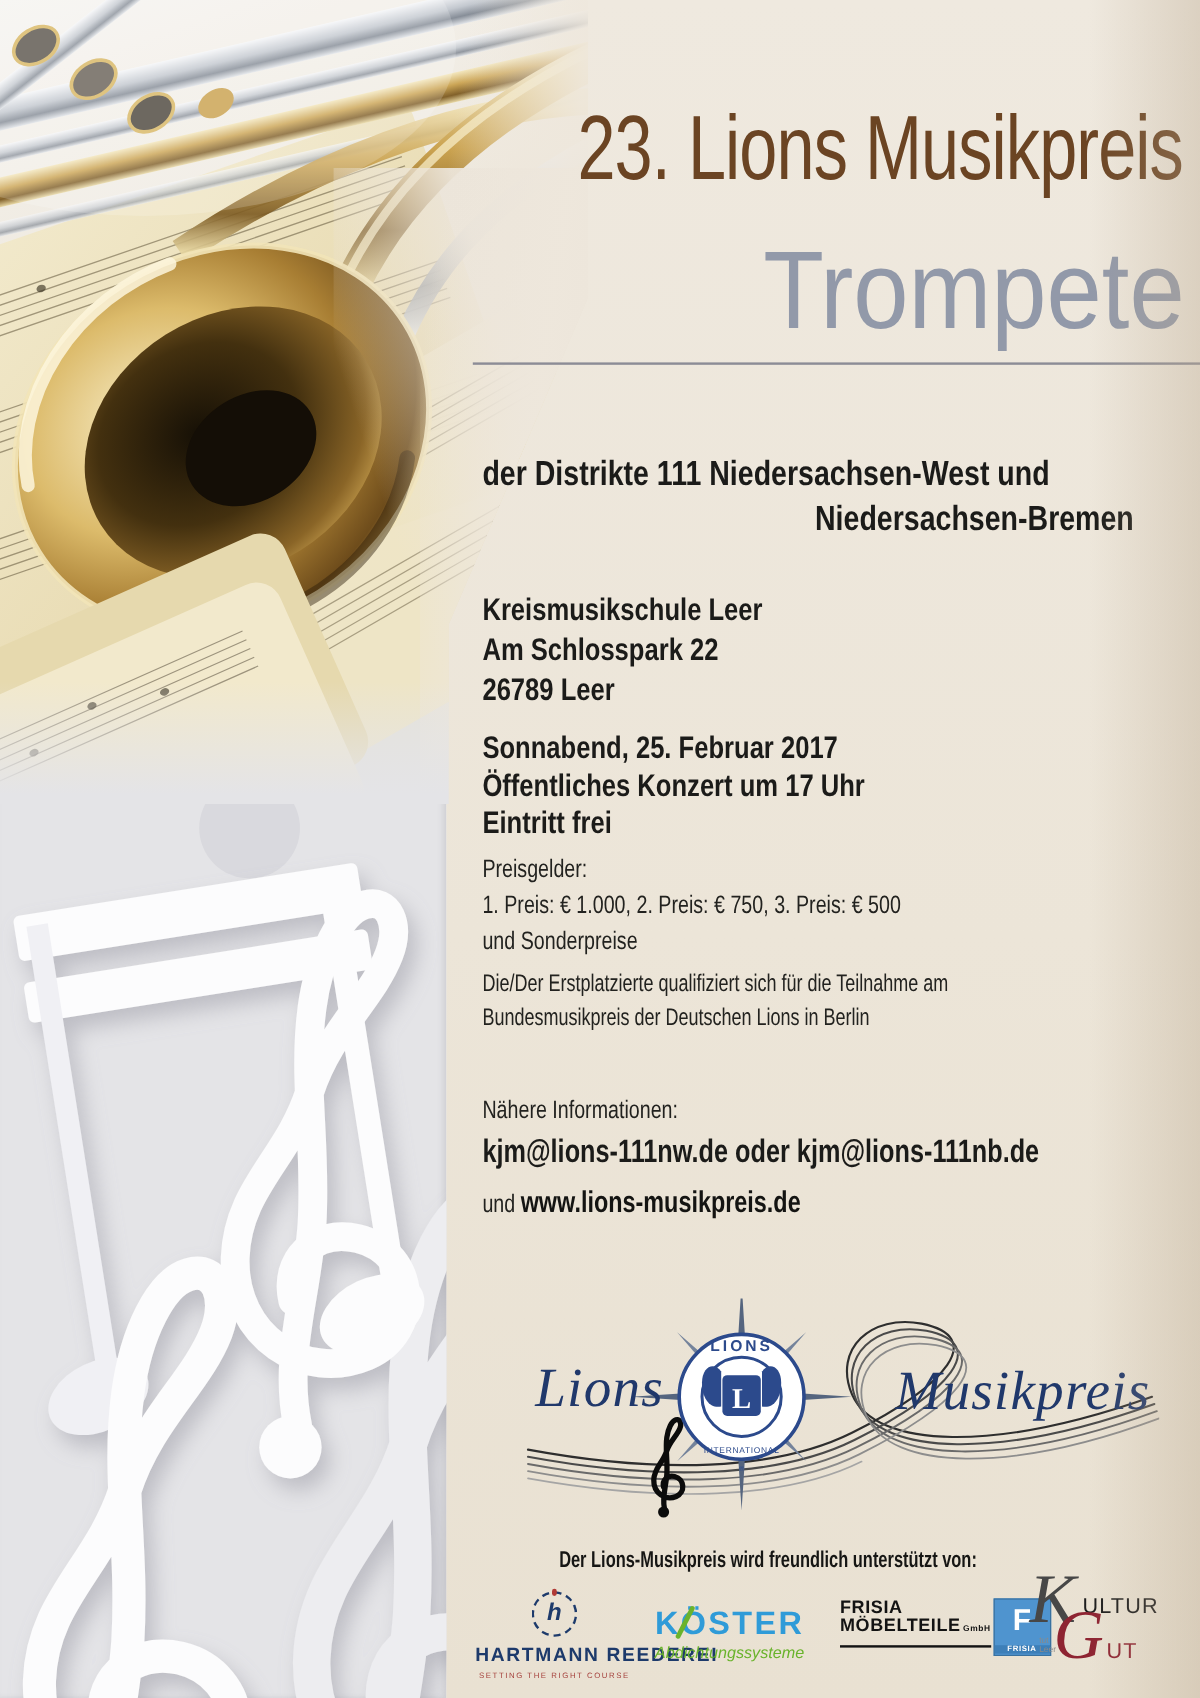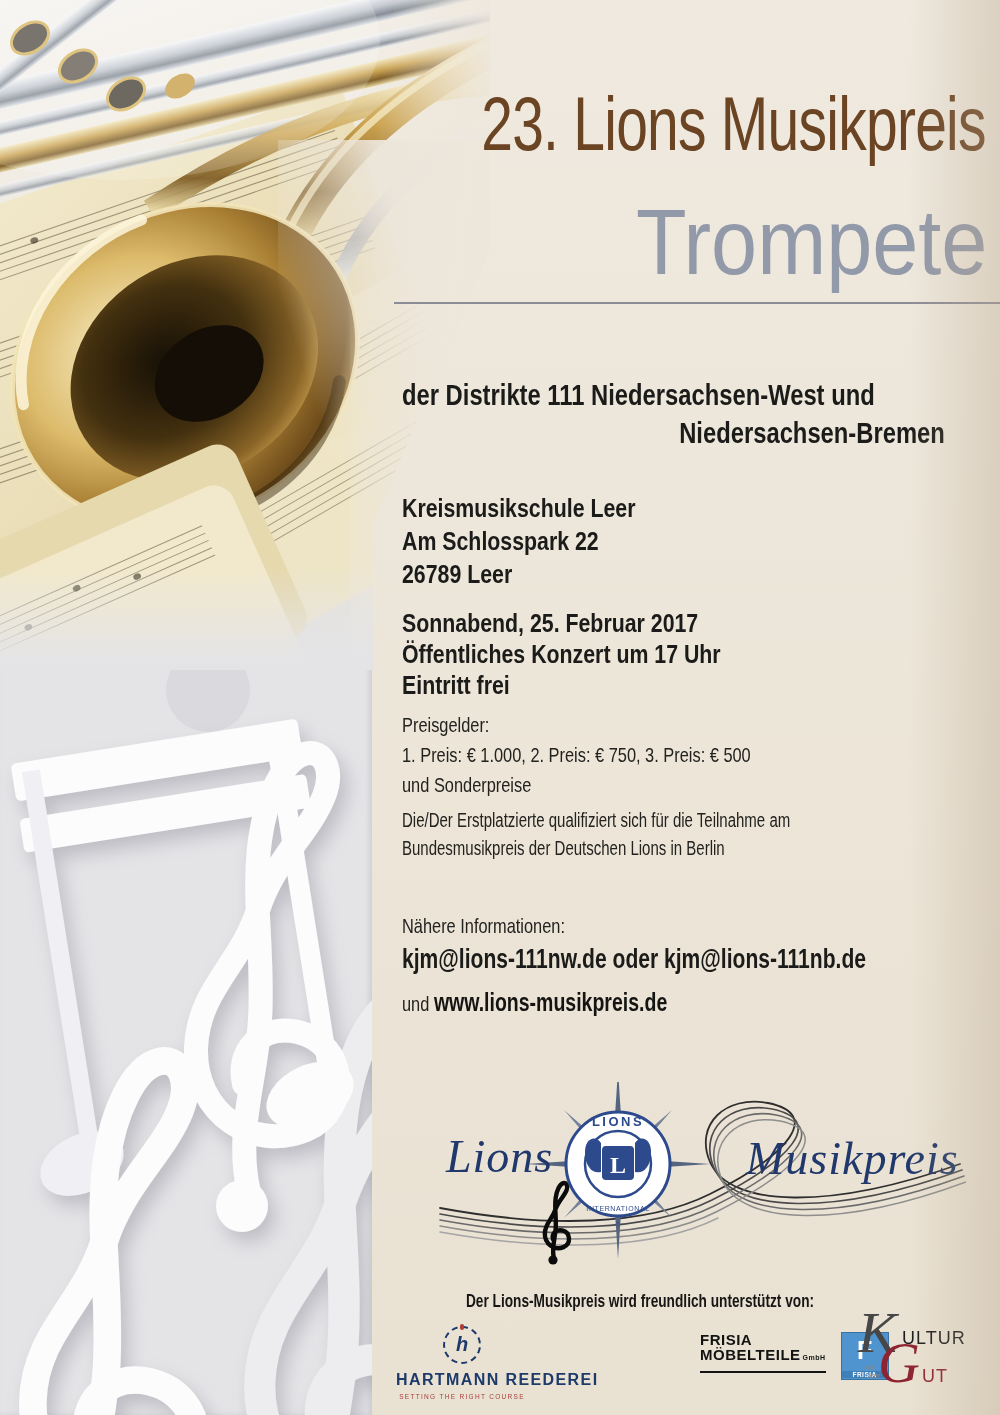--- a/index.html
+++ b/index.html
@@ -49,21 +49,21 @@
   .h-circle{width:34px;height:34px;border:2px dashed #1d3a6b;border-radius:50%;margin:0 auto;
     font-style:italic;font-weight:bold;font-size:20px;line-height:32px;position:relative;}
   .h-dot{position:absolute;left:15px;top:-4px;width:4px;height:6px;background:#b03a36;border-radius:2px;}
   .h-name{margin-top:7px;font-size:16px;font-weight:bold;letter-spacing:1.4px;white-space:nowrap;}
   .h-tag{margin-top:4px;font-size:6.5px;letter-spacing:1.3px;color:#a5403c;white-space:nowrap;}
   .koester{left:538px;top:1338px;width:140px;text-align:center;}
   .k-name{font-size:27px;font-weight:800;color:#2f9bd8;letter-spacing:2px;position:relative;}
   .k-slash{position:absolute;left:31px;top:-1px;width:4px;height:30px;background:#6ab32c;
     transform:rotate(27deg);border-radius:2px;}
   .k-tag{font-size:13.5px;font-style:italic;color:#6ab32c;margin-top:1px;}
-  .frisia{left:700px;top:1332px;display:flex;align-items:flex-start;gap:15px;}
+  .frisia{left:700px;top:1332px;display:flex;align-items:flex-start;gap:2px;}
   .f-text{color:#131313;border-bottom:2px solid #131313;padding-bottom:5px;}
   .f-l1{font-size:15px;font-weight:800;letter-spacing:.5px;line-height:15px;}
   .f-l2{font-size:15px;font-weight:800;letter-spacing:.5px;line-height:16px;}
   .f-gmbh{font-size:7px;font-weight:bold;margin-left:2px;}
   .f-badge{width:46px;height:46px;background:#4f94cf;border:1px solid #39719f;position:relative;
     text-align:center;color:#fff;}
   .f-badge-letter{font-size:25px;font-weight:900;line-height:34px;display:block;}
   .f-badge-text{position:absolute;bottom:1px;left:0;right:0;font-size:6.5px;font-weight:bold;
     letter-spacing:.5px;background:#3d7fb8;}
   .kultur{left:858px;top:1314px;width:116px;height:96px;font-family:"Liberation Serif","DejaVu Serif",serif;}
@@ -318,20 +318,27 @@
 
   <div class="abs hartmann">
     <div class="h-circle">
       <div class="h-dot"></div>
       <span>h</span>
     </div>
     <div class="h-name">HARTMANN REEDEREI</div>
     <div class="h-tag">SETTING THE RIGHT COURSE</div>
   </div>
 
+  <div class="abs koester">
+    <div class="k-name">
+      <span>KÖSTER</span>
+      <div class="k-slash"></div>
+    </div>
+    <div class="k-tag">Abdichtungssysteme</div>
+  </div>
 
   <div class="abs frisia">
     <div class="f-text">
       <div class="f-l1">FRISIA</div>
       <div class="f-l2">
         <span>MÖBELTEILE</span><span class="f-gmbh">GmbH</span>
       </div>
     </div>
     <div class="f-badge">
       <span class="f-badge-letter">F</span>

